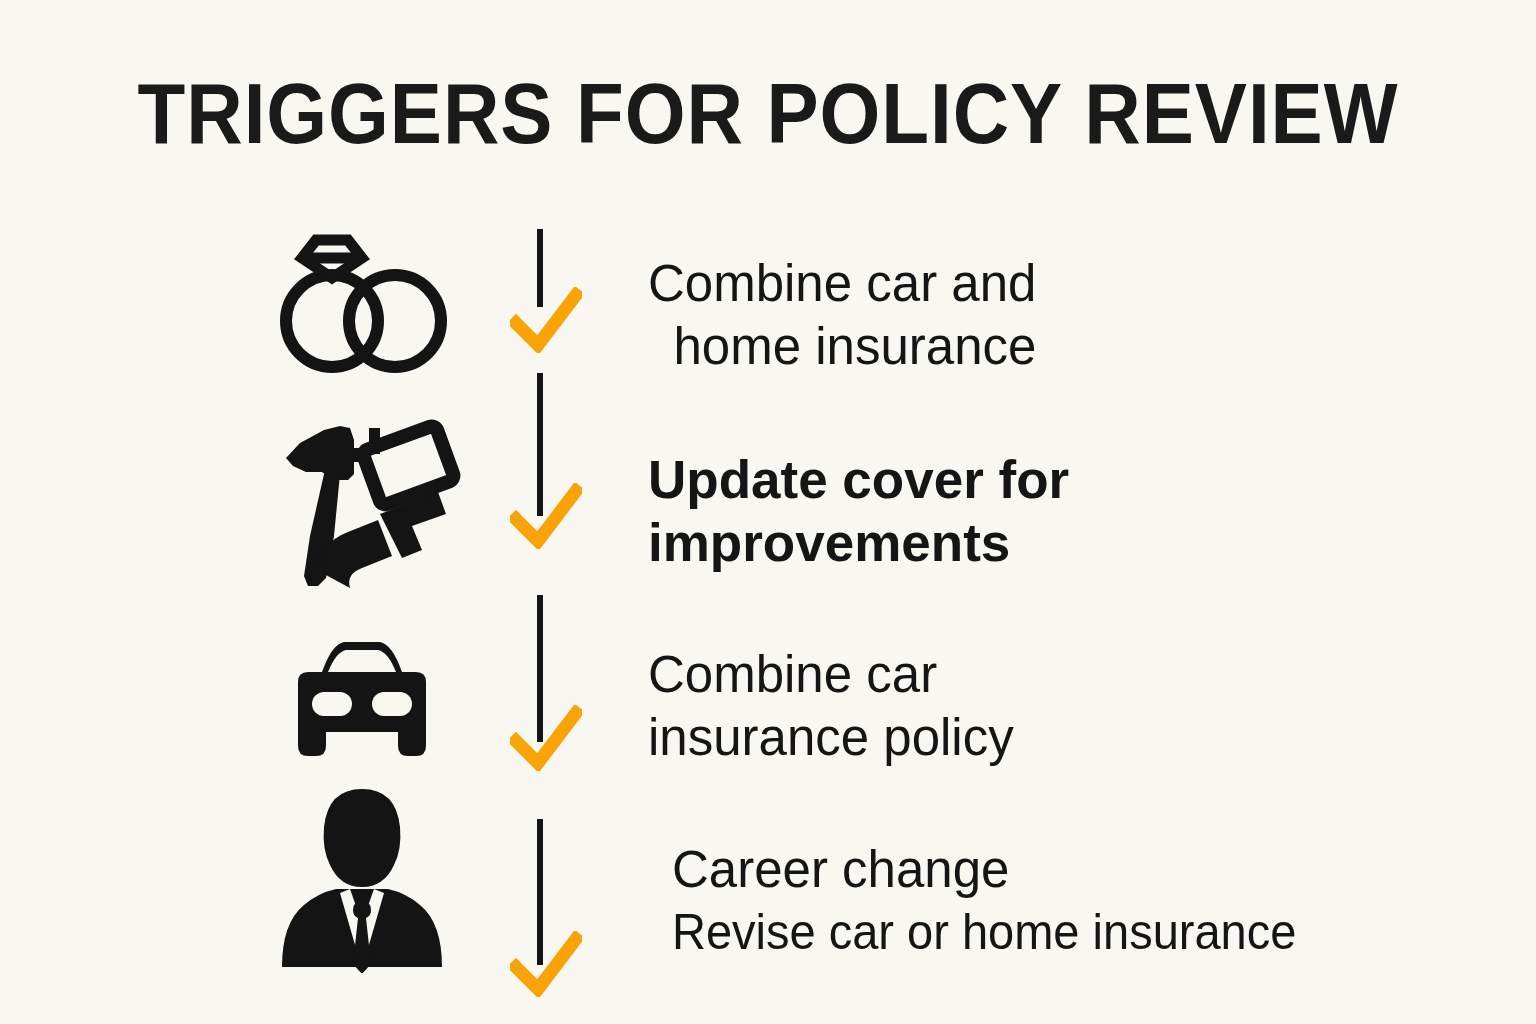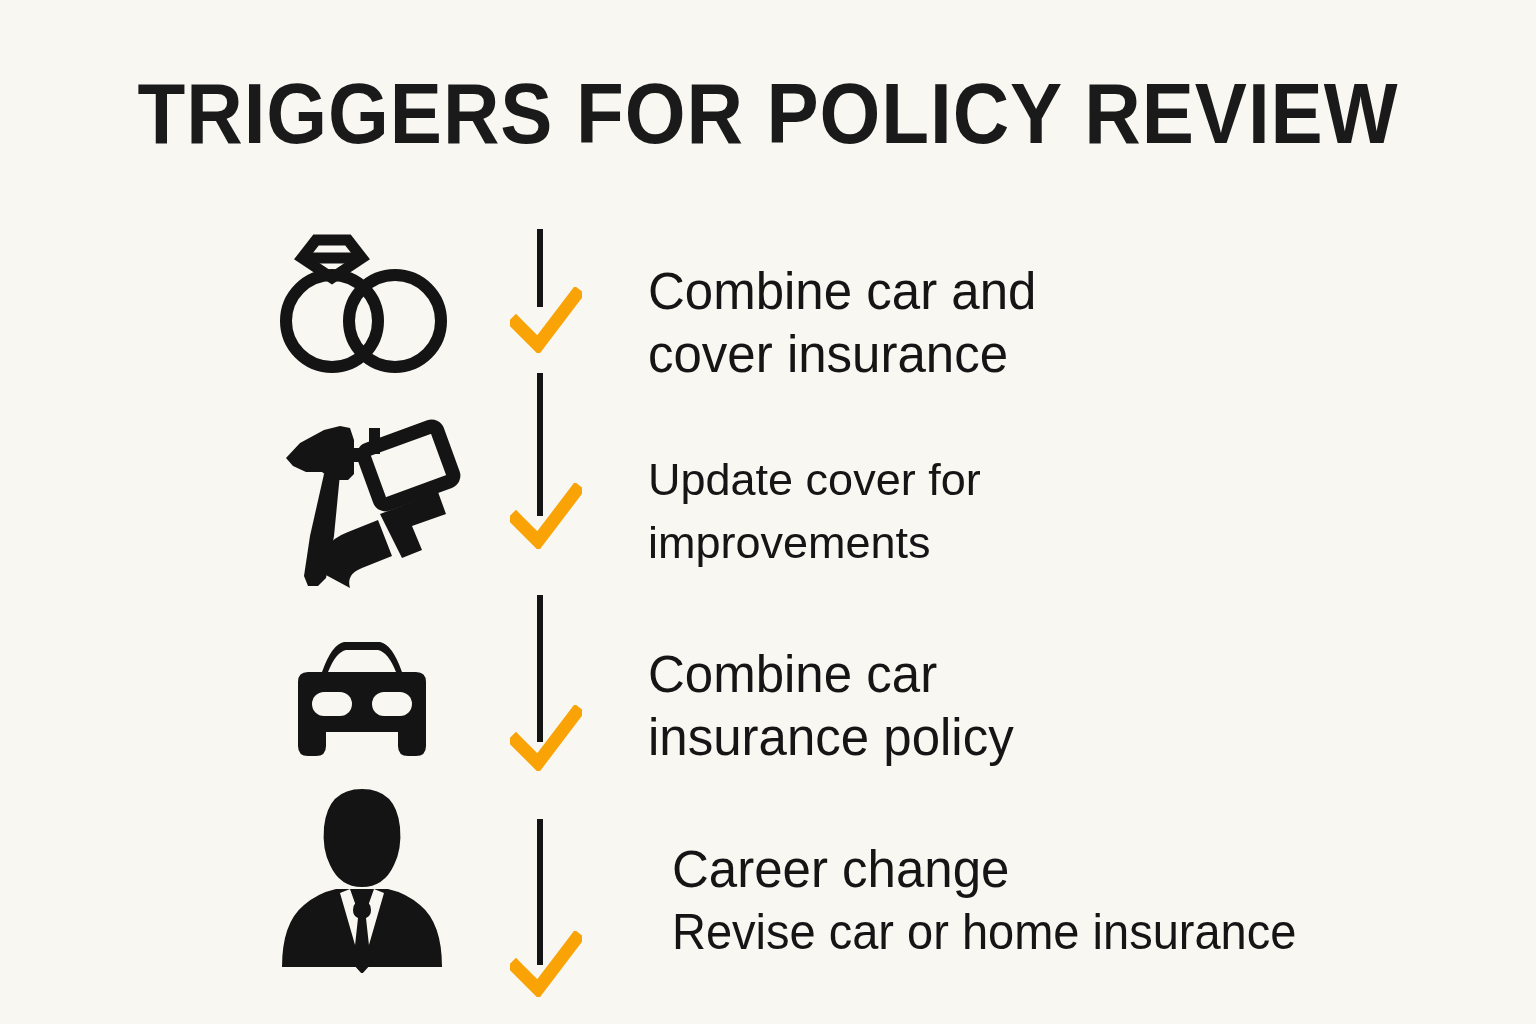--- a/index.html
+++ b/index.html
@@ -77,22 +77,22 @@
     left: 648px;
     color: #151515;
     font-family: "Liberation Sans", sans-serif;
     font-weight: normal;
   }
   .line-a, .line-b {
     display: block;
     white-space: nowrap;
   }
 
-  .r1 .row-text { top: 260px; font-size: 51px; line-height: 63px; }
-  .r2 .row-text { top: 448px; font-size: 45px; line-height: 63px; }
+  .r1 .row-text { top: 252px; font-size: 51px; line-height: 63px; text-align: right; }
+  .r2 .row-text { top: 448px; font-size: 53px; line-height: 63px; font-weight: bold; }
   .r3 .row-text { top: 643px; font-size: 51px; line-height: 63px; }
   .r4 .row-text { top: 838px; font-size: 51px; line-height: 63px; margin-left: 24px; }
   .r4 .line-b {
     font-size: 50px;
     line-height: 63px;
     transform: scaleX(0.94);
     transform-origin: left top;
   }
 
   svg { display: block; }
@@ -140,21 +140,21 @@
           <circle cx="133" cy="96" r="46"></circle>
         </g>
         <g fill="none" stroke="#141414" stroke-width="11" stroke-linejoin="miter">
           <path d="M70 53 L40 33 L54 15 L86 15 L100 33 Z"></path>
           <path d="M40 33 L100 33"></path>
         </g>
       </svg>
     </div>
     <div class="row-text">
       <span class="line-a">Combine car and</span>
-      <span class="line-b">cover insurance</span>
+      <span class="line-b">home insurance</span>
     </div>
   </div>
 
   <div class="row r2">
     <div class="row-icon" style="top:418px;">
       <svg viewBox="0 0 200 175" width="200" height="175" aria-hidden="true">
 
         <path d="M31 48 L24 40 L38 25 L62 12 L78 8 L88 10 L92 22 L92 30 L107 30 L107 10 L118 10 L118 36 L107 36 L107 44 L92 44 L92 56 L86 62 L70 62 L60 54 L44 54 Z" fill="#141414"></path>
 
         <path d="M62 56 L78 56 L72 118 L64 160 L56 168 L46 168 L42 158 L48 118 Z" fill="#141414"></path>

